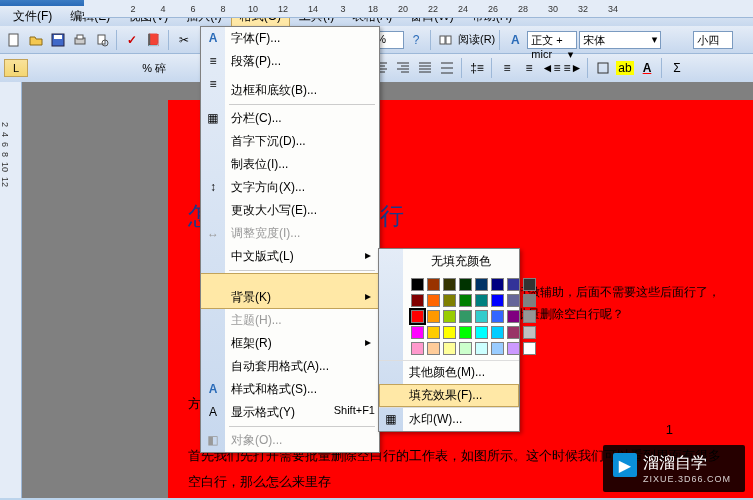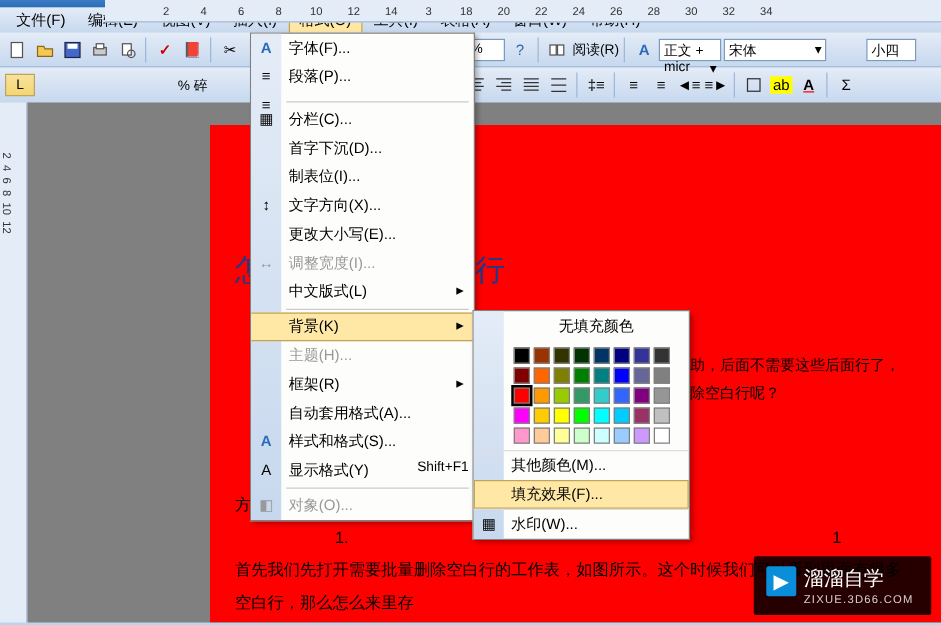--- a/index.html
+++ b/index.html
@@ -21,27 +21,27 @@
 .left-gray { width: 62px; background: #808080; }
 .doc-area { flex: 1; background: #808080; position: relative; overflow: hidden; }
 .hruler { height: 18px; background: #e4ecf7; border-bottom: 1px solid #9db8d8; position: absolute; top: 0; left: 84px; right: 0; font-size: 9px; display: flex; align-items: center; padding-left: 4px; color: #333; overflow: hidden; }
 .doc-page { position: absolute; left: 84px; top: 18px; right: 0; bottom: 0; background: #ff0000; padding: 20px; color: #000; overflow: hidden; }
 .doc-title { font-size: 24px; color: #1a3a8a; margin-top: 80px; margin-bottom: 50px; }
 .doc-text { font-size: 12px; line-height: 1.8; margin-bottom: 16px; }
 .doc-text2 { font-size: 13px; line-height: 2; }
 .format-menu { position: absolute; left: 200px; top: 26px; width: 180px; background: #fdfdfb; border: 1px solid #808080; box-shadow: 2px 2px 4px rgba(0,0,0,.3); }
 .format-menu .icon-col { position: absolute; left: 0; top: 0; bottom: 0; width: 24px; background: linear-gradient(#e4ecf7, #c7d8ee); }
 .format-menu .item { padding: 3px 12px 3px 30px; font-size: 12px; position: relative; }
-.format-menu .item.highlighted { background: #ffe8a6; border-top: 1px solid #c2a35a; border-bottom: 1px solid #c2a35a; padding-top: 2px; padding-bottom: 2px; }
+.format-menu .item.highlighted { background: #ffe8a6; border-top: 1px solid #c2a35a; border-bottom: 1px solid #c2a35a; padding-top: 15px; padding-bottom: 2px; }
 .format-menu .item.disabled { color: #999; }
 .format-menu .sep-line { height: 1px; background: #ccc; margin: 2px 4px 2px 28px; }
 .format-menu .arrow { position: absolute; right: 8px; }
 .format-menu .shortcut { position: absolute; right: 4px; font-size: 11px; }
 .menu-icon { position: absolute; left: 4px; width: 16px; height: 16px; display: inline-flex; align-items: center; justify-content: center; font-size: 12px; }
-.bg-submenu { position: absolute; left: 378px; top: 248px; width: 174px; background: #fdfdfb; border: 1px solid #808080; box-shadow: 2px 2px 4px rgba(0,0,0,.3); }
+.bg-submenu { position: absolute; left: 378px; top: 248px; width: 142px; background: #fdfdfb; border: 1px solid #808080; box-shadow: 2px 2px 4px rgba(0,0,0,.3); }
 .bg-submenu .icon-col { position: absolute; left: 0; top: 0; bottom: 0; width: 24px; background: linear-gradient(#e4ecf7, #c7d8ee); }
 .bg-sub-label { text-align: center; padding: 4px 0 4px 24px; font-size: 12px; }
 .palette { display: grid; grid-template-columns: repeat(8, 14px); grid-auto-rows: 14px; gap: 2px; padding: 4px 4px 4px 32px; }
 .palette .sw { width: 13px; height: 13px; border: 1px solid #808080; }
 .palette .sw.sel { outline: 2px solid #000; }
 .bg-submenu .item { padding: 3px 10px 3px 30px; font-size: 12px; position: relative; border-top: 1px solid #ddd; }
 .bg-submenu .item.highlighted { background: #ffe8a6; border: 1px solid #c2a35a; padding: 2px 9px 2px 29px; }
 .watermark { position: absolute; right: 8px; bottom: 8px; background: rgba(0,0,0,.85); color: #fff; padding: 8px 14px 8px 40px; font-size: 16px; border-radius: 2px; }
 .watermark-icon { position: absolute; left: 10px; top: 8px; width: 24px; height: 24px; background: #0a8ed9; border-radius: 2px; display: flex; align-items: center; justify-content: center; color: #fff; }
 .ruler-num { display: inline-block; width: 30px; text-align: center; }
@@ -255,20 +255,21 @@
       <div class="doc-text2">首先我们先打开需要批量删除空白行的工作表，如图所示。这个时候我们可以看到里面有很多空白行，那么怎么来里存</div>
     </div>
   </div>
 </div>
 
 <div class="format-menu">
   <div class="icon-col"></div>
   <div class="item"><span class="menu-icon" style="color:#2a6bb8;font-weight:bold">A</span><span>字体(F)...</span></div>
   <div class="item"><span class="menu-icon">≡</span><span>段落(P)...</span></div>
   <div class="item"><span class="menu-icon">≡</span></div>
+  <div class="item"><span>边框和底纹(B)...</span></div>
   <div class="sep-line"></div>
   <div class="item"><span class="menu-icon">▦</span><span>分栏(C)...</span></div>
   <div class="item"><span>首字下沉(D)...</span></div>
   <div class="item"><span>制表位(I)...</span></div>
   <div class="item"><span class="menu-icon">↕</span><span>文字方向(X)...</span></div>
   <div class="item"><span>更改大小写(E)...</span></div>
   <div class="item disabled"><span class="menu-icon">↔</span><span>调整宽度(I)...</span></div>
   <div class="item"><span>中文版式(L)</span><span class="arrow">▸</span></div>
   <div class="sep-line"></div>
   <div class="item highlighted"><span>背景(K)</span><span class="arrow">▸</span></div>

